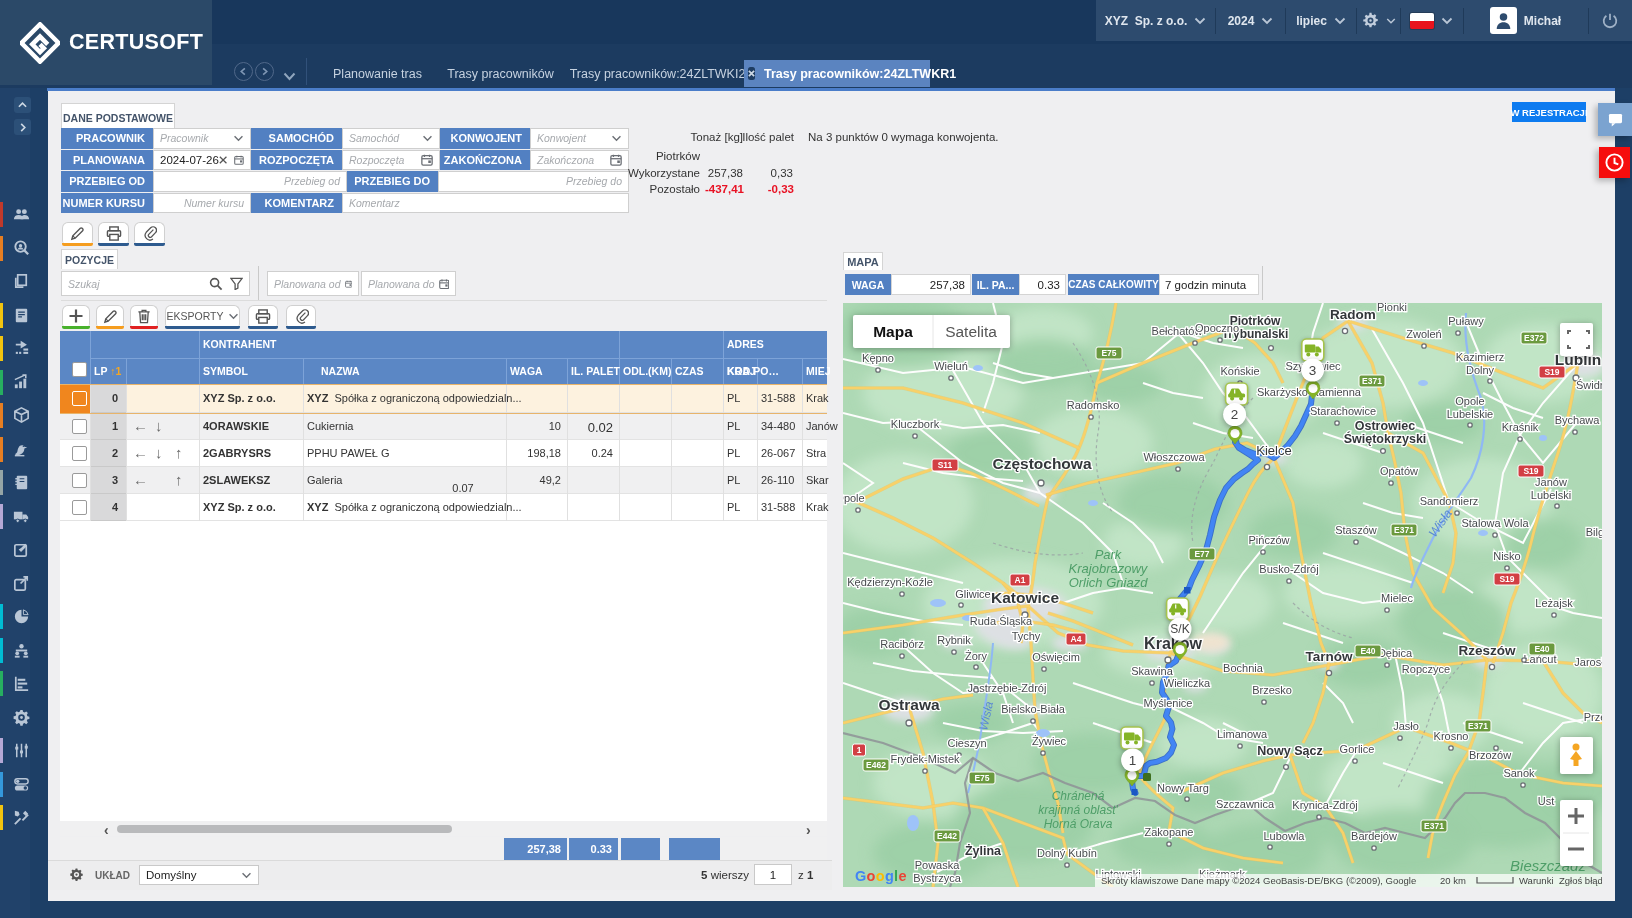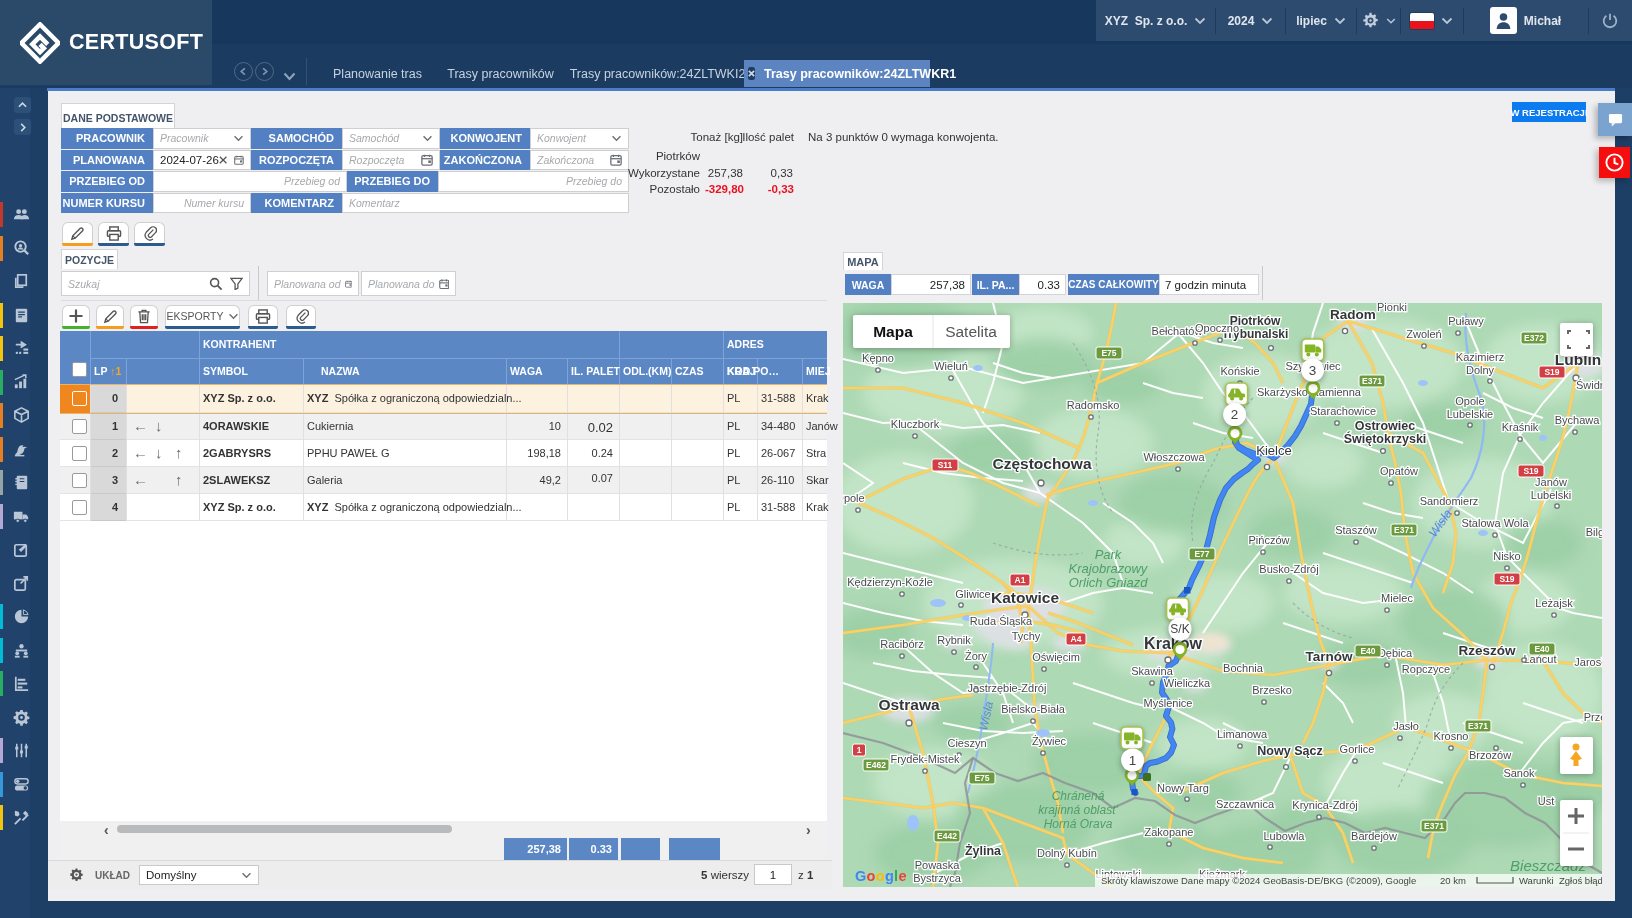--- a/index.html
+++ b/index.html
@@ -288,21 +288,21 @@
     <span class="ph">Komentarz</span>
   </div>
 <div class="ab" style="left:443px;top:131px;width:300px;text-align:right;font-size:11.5px;color:#333">Tonaż [kg]</div>
 <div class="ab" style="left:494px;top:131px;width:300px;text-align:right;font-size:11.5px;color:#333">Ilość palet</div>
 <div class="ab" style="left:808px;top:131px;font-size:11.5px;color:#333">Na 3 punktów 0 wymaga konwojenta.</div>
 <div class="ab" style="left:400px;top:150px;width:300px;text-align:right;font-size:11.5px;color:#333">Piotrków</div>
 <div class="ab" style="left:400px;top:166.5px;width:300px;text-align:right;font-size:11.5px;color:#333">Wykorzystane</div>
 <div class="ab" style="left:443px;top:166.5px;width:300px;text-align:right;font-size:11.5px;color:#333">257,38</div>
 <div class="ab" style="left:493px;top:166.5px;width:300px;text-align:right;font-size:11.5px;color:#333">0,33</div>
 <div class="ab" style="left:400px;top:183px;width:300px;text-align:right;font-size:11.5px;color:#333">Pozostało</div>
-<div class="ab" style="left:444px;top:183px;width:300px;text-align:right;font-size:11.5px;color:#e81224;font-weight:bold">-329,80</div>
+<div class="ab" style="left:444px;top:183px;width:300px;text-align:right;font-size:11.5px;color:#e81224;font-weight:bold">-437,41</div>
 <div class="ab" style="left:494px;top:183px;width:300px;text-align:right;font-size:11.5px;color:#e81224;font-weight:bold">-0,33</div>
 <div class="ab" style="left:1512px;top:102px;width:74px;height:20px;background:#0d7bf0;color:#fff;font-weight:bold;font-size:9.5px;display:flex;align-items:center;justify-content:center">W REJESTRACJI</div>
 <div class="ab" style="left:1598px;top:103px;width:34px;height:33px;background:#7ba3d0;box-shadow:-3px 3px 6px rgba(0,0,0,.25);display:flex;align-items:center;justify-content:center">
     <svg width="15" height="14" viewBox="0 0 16 15">
       <rect x="1" y="1" width="14" height="10" rx="1.5" fill="#fff"></rect>
       <path d="M4 11 L4 14.5 L8 11z" fill="#fff"></path>
     </svg>
   </div>
 <div class="ab" style="left:1599px;top:147px;width:31px;height:31px;background:#f60d0d;box-shadow:-3px 3px 6px rgba(0,0,0,.25);display:flex;align-items:center;justify-content:center">
     <svg width="21" height="21" viewBox="0 0 22 22">
@@ -470,21 +470,21 @@
 <div class="ab" style="left:806px;top:447px;font-size:11px;color:#333">Stra</div>
 <div class="ab" style="left:60px;top:467px;width:767px;height:27px;background:#f0f0f1;border-bottom:1px solid #e3e3e3"></div>
 <div class="ab" style="left:72px;top:473px;width:15px;height:15px;background:#fff;border:1px solid #9a9a9a;border-radius:2px"></div>
 <div class="ab" style="left:90px;top:467px;width:36px;height:27px;background:#d9d9da;border-bottom:1px solid #c9c9c9"></div>
 <div class="ab" style="left:-182px;top:474px;width:300px;text-align:right;font-size:11px;color:#333;font-weight:bold">3</div>
 <div class="ab" style="left:133px;top:471px;font-size:15px;color:#6e6e6e;font-weight:bold">←</div>
 <div class="ab" style="left:175px;top:471px;font-size:15px;color:#6e6e6e;font-weight:bold">↑</div>
 <div class="ab" style="left:203px;top:474px;font-size:11px;color:#333;font-weight:bold">2SLAWEKSZ</div>
 <div class="ab" style="left:307px;top:474px;font-size:11px;color:#333">Galeria</div>
 <div class="ab" style="left:261px;top:474px;width:300px;text-align:right;font-size:11px;color:#333">49,2</div>
-<div class="ab" style="left:313px;top:472px;width:300px;text-align:right;font-size:11px;color:#333">0.07</div>
+<div class="ab" style="left:313px;top:482px;width:300px;text-align:center;font-size:11px;color:#333">0.07</div>
 <div class="ab" style="left:727px;top:474px;font-size:11px;color:#333">PL</div>
 <div class="ab" style="left:761px;top:474px;font-size:11px;color:#333">26-110</div>
 <div class="ab" style="left:806px;top:474px;font-size:11px;color:#333">Skar</div>
 <div class="ab" style="left:60px;top:494px;width:767px;height:27px;background:#ffffff;border-bottom:1px solid #e3e3e3"></div>
 <div class="ab" style="left:72px;top:500px;width:15px;height:15px;background:#fff;border:1px solid #9a9a9a;border-radius:2px"></div>
 <div class="ab" style="left:90px;top:494px;width:36px;height:27px;background:#d9d9da;border-bottom:1px solid #c9c9c9"></div>
 <div class="ab" style="left:-182px;top:501px;width:300px;text-align:right;font-size:11px;color:#333;font-weight:bold">4</div>
 <div class="ab" style="left:203px;top:501px;font-size:11px;color:#333;font-weight:bold">XYZ Sp. z o.o.</div>
 <div class="ab" style="left:307px;top:501px;font-size:11px;color:#333"><b>XYZ</b>&nbsp;&nbsp;Spółka z ograniczoną odpowiedzialn...</div>
 <div class="ab" style="left:727px;top:501px;font-size:11px;color:#333">PL</div>

